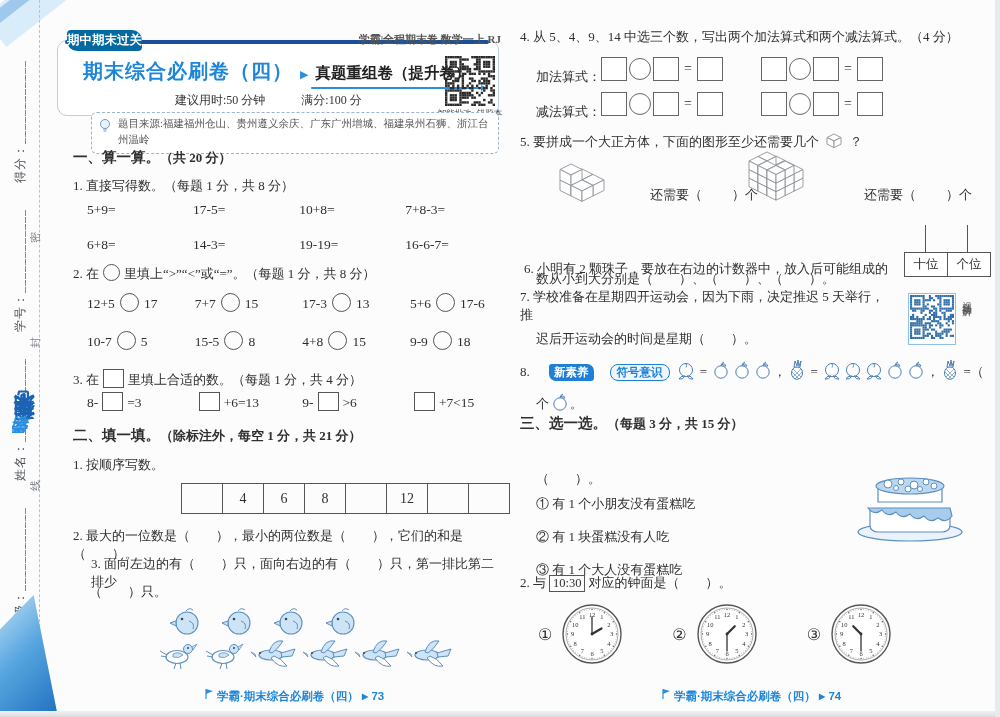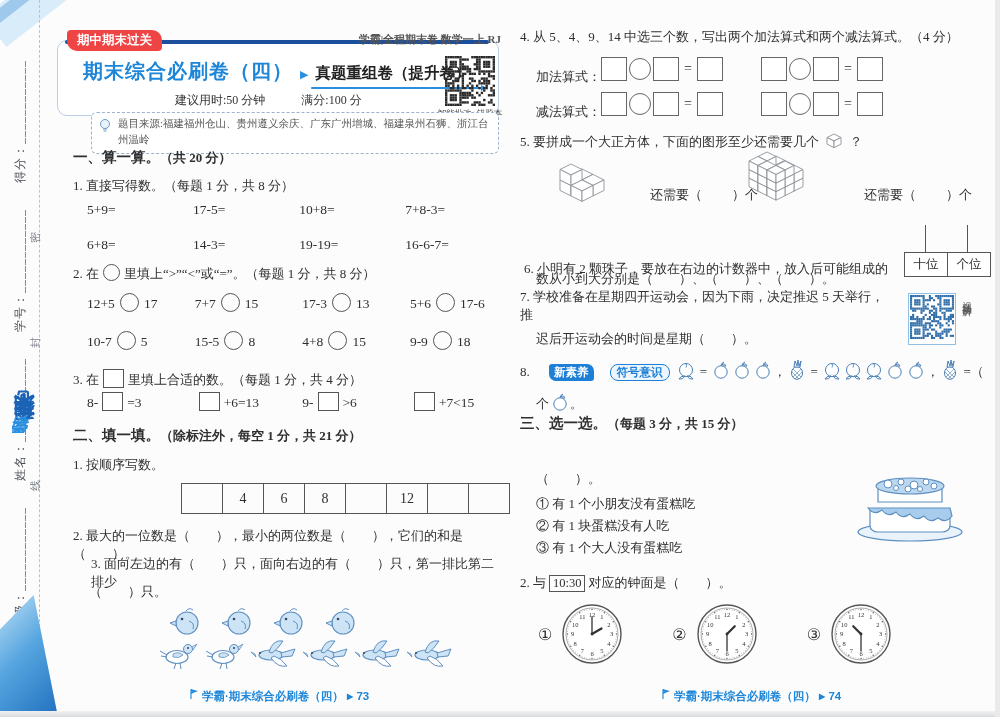--- a/index.html
+++ b/index.html
@@ -24,21 +24,21 @@
     background:linear-gradient(135deg,#bfe0f6 0%,#57a6e0 45%,#1f6fbe 100%);
     clip-path:polygon(0 28%,58% 0,100% 100%,0 100%);}
   #corner-stripe1{position:absolute;left:-18px;top:-24px;width:120px;height:38px;background:#d9ecf9;transform:rotate(-38deg);}
   #corner-stripe2{position:absolute;left:-30px;top:-14px;width:120px;height:12px;background:#9fc9ec;transform:rotate(-38deg);}
   #bottom-band{position:absolute;left:0;bottom:0;width:1000px;height:6px;background:linear-gradient(#f0f1f3,#d9dbde);}
   #right-strip{position:absolute;right:0;top:0;width:5px;height:717px;background:#e9eaec;}
 
   
   #header-box{position:absolute;left:2px;top:40px;width:440px;height:74px;border:1.5px solid #b9cfe6;border-radius:10px;background:#fff;}
   #header-bar{position:absolute;left:10px;top:40px;width:424px;height:4px;background:#1b4f9c;border-radius:2px;}
-  #header-badge{position:absolute;left:12px;top:30px;height:21px;padding:0 10px;background:#ef4444;color:#fff;
+  #header-badge{position:absolute;left:12px;top:30px;height:21px;padding:0 0;background:#0369a1;color:#fff;
     font-family:"Liberation Sans",sans-serif;font-weight:bold;font-size:12.5px;line-height:21px;
     border-radius:4px 10px 4px 10px;}
   #header-edition{position:absolute;right:2px;top:32px;font-size:11px;color:#555;font-weight:bold;}
   #title-row{position:absolute;left:28px;top:58px;width:370px;display:flex;align-items:baseline;gap:7px;white-space:nowrap;}
   #main-title{font-size:20px;font-weight:bold;color:#1d86d8;letter-spacing:1px;}
   #title-arrow{color:#2b8fe0;font-size:11px;}
   #sub-title-wrap{position:relative;}
   #sub-title{font-size:15.5px;font-weight:bold;color:#222;}
   #sub-underline{position:absolute;left:-4px;right:-12px;bottom:-5px;height:2px;background:#2b8fe0;border-radius:2px;}
   #sub-underline:after{content:"";position:absolute;right:-5px;top:-2.5px;border-left:6px solid #2b8fe0;
@@ -495,21 +495,21 @@
         <svg width="48" height="36">
           <ellipse cx="20" cy="19" rx="12" ry="5" fill="#cde4f6" stroke="#5e8fc0" stroke-width="1.1"></ellipse>
           <polygon points="4,18 0,16 5,21" fill="#cde4f6" stroke="#5e8fc0" stroke-width="0.8"></polygon>
           <circle cx="9" cy="17" r="1" fill="#33485e"></circle>
           <path d="M18,16 Q22,3 32,5 Q27,13 21,17 Z" fill="#cde4f6" stroke="#5e8fc0" stroke-width="1"></path>
           <path d="M20,22 Q27,32 36,30 Q30,22 23,20 Z" fill="#fff" stroke="#5e8fc0" stroke-width="1"></path>
           <polygon points="30,17 44,13 41,20 31,21" fill="#cde4f6" stroke="#5e8fc0" stroke-width="1"></polygon>
         </svg>
       </div>
 
-    <div class="footer" style="top:688px;">
+    <div class="footer" style="top:688px;padding-left:15px;">
       <span id="flag-l"><svg width="10" height="12">
             <path d="M2,1 L9,3 L2,6 Z" fill="#2b8fe0"></path>
             <line x1="2" y1="1" x2="2" y2="11" stroke="#2b8fe0" stroke-width="1.2"></line>
           </svg></span>
       <span>学霸</span><span>·期末综合必刷卷（四）</span>
       <span style="font-size:8px;vertical-align:1px;">▶</span>
       <span class="pg">73</span>
     </div>
   </div>
 
@@ -965,21 +965,21 @@
     <div class="ab q-label" style="left:24px;top:392px;"><span id="q8-line2"><span>个</span><svg width="18" height="20" class="fruit">
             <circle cx="9" cy="12" r="6.2" stroke="#4a7fb5" stroke-width="1" fill="#fff"></circle>
             <path d="M9,6 q0,-3 3,-4" fill="none" stroke="#4a7fb5" stroke-width="1"></path>
             <path d="M10,4 q3,-1 4,2 q-3,1 -4,-2 Z" stroke="#4a7fb5" stroke-width="1" fill="#fff"></path>
           </svg><span>。</span></span></div>
 
     <div class="ab sec-head" style="left:8px;top:414px;">
       <span>三、选一选。</span><span class="sec-pts">（每题 3 分，共 15 分）</span>
     </div>
     <div class="ab q-label" style="left:24px;top:470px;">（　　）。</div>
-    <div id="opt-list" class="ab" style="left:24px;top:495px;display:flex;flex-direction:column;gap:4px;">
+    <div id="opt-list" class="ab" style="left:24px;top:495px;display:flex;flex-direction:column;gap:15px;">
         <div class="opt">① 有 1 个小朋友没有蛋糕吃</div>
         <div class="opt">② 有 1 块蛋糕没有人吃</div>
         <div class="opt">③ 有 1 个大人没有蛋糕吃</div>
       </div>
     <div id="cake" class="ab" style="left:342px;top:462px;"><svg width="112" height="82">
           <ellipse cx="56" cy="70" rx="52" ry="9" fill="#eaf3fb" stroke="#5e8fc0" stroke-width="1.2"></ellipse>
           <path d="M16,48 h80 v16 a8,6 0 0 1 -8,6 h-64 a8,6 0 0 1 -8,-6 Z" fill="#fff" stroke="#5e8fc0" stroke-width="1.2"></path>
           <path d="M14,46 q6,8 14,2 q6,8 14,2 q6,8 14,2 q6,8 14,2 q6,8 14,2 q8,6 14,-2 l-2,-8 h-80 Z" fill="#a8cdec" stroke="#5e8fc0" stroke-width="1.2"></path>
           <path d="M24,26 h64 v14 h-64 Z" fill="#fff" stroke="#5e8fc0" stroke-width="1.2"></path>
           <ellipse cx="56" cy="24" rx="34" ry="8" fill="#bcd8f0" stroke="#5e8fc0" stroke-width="1.2"></ellipse>

